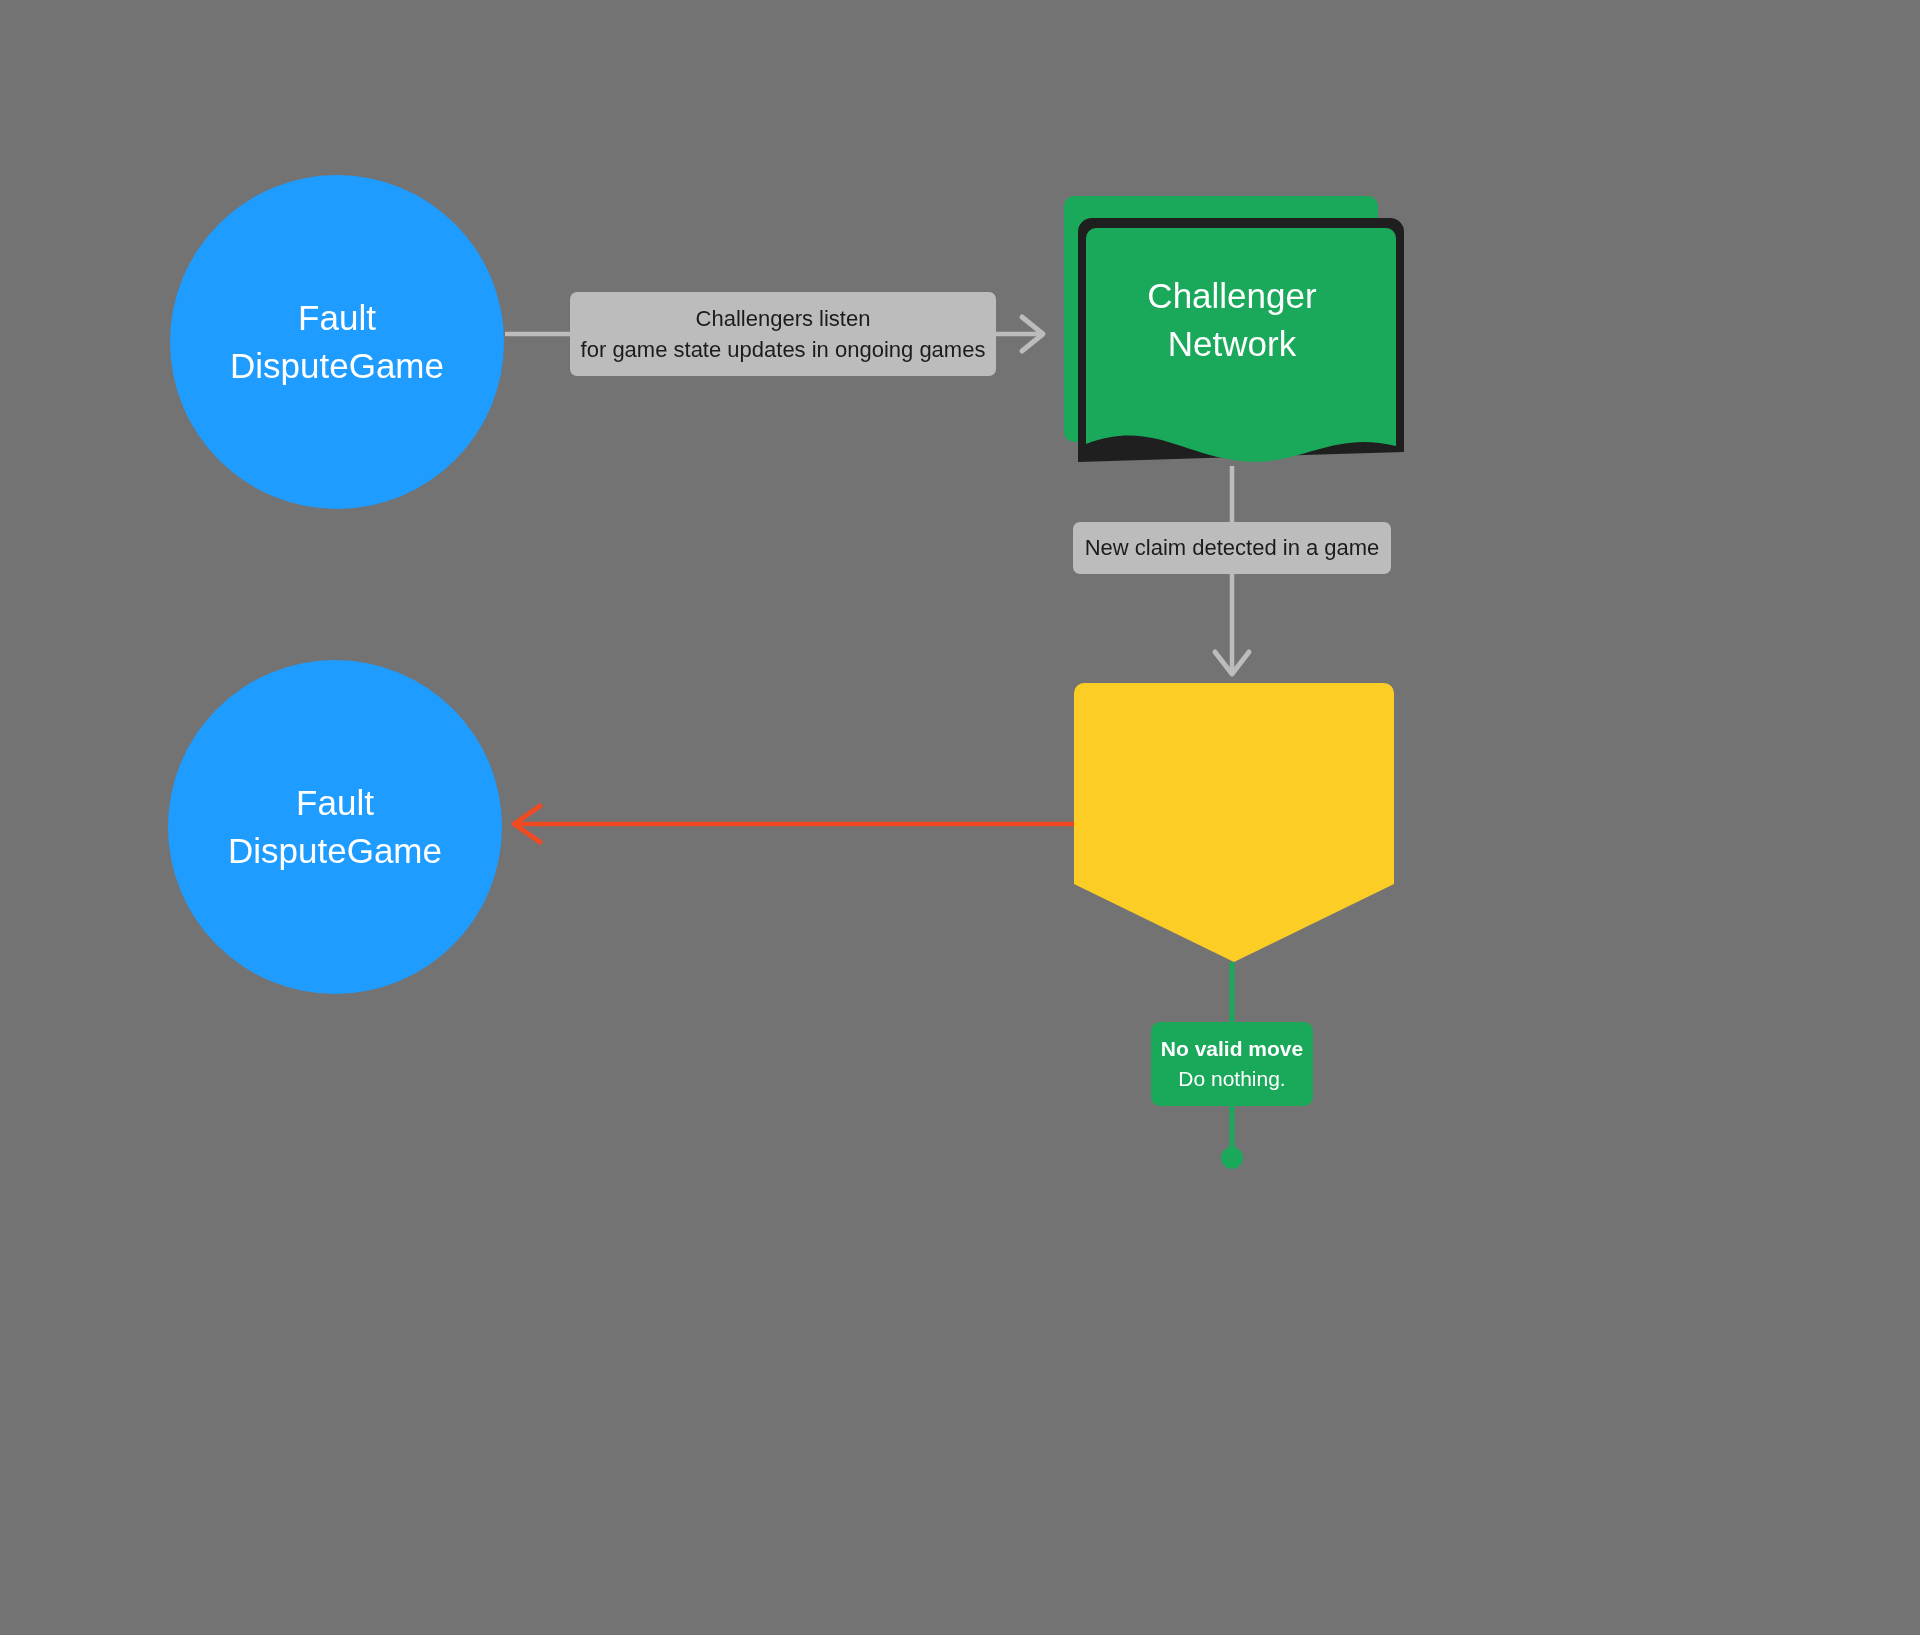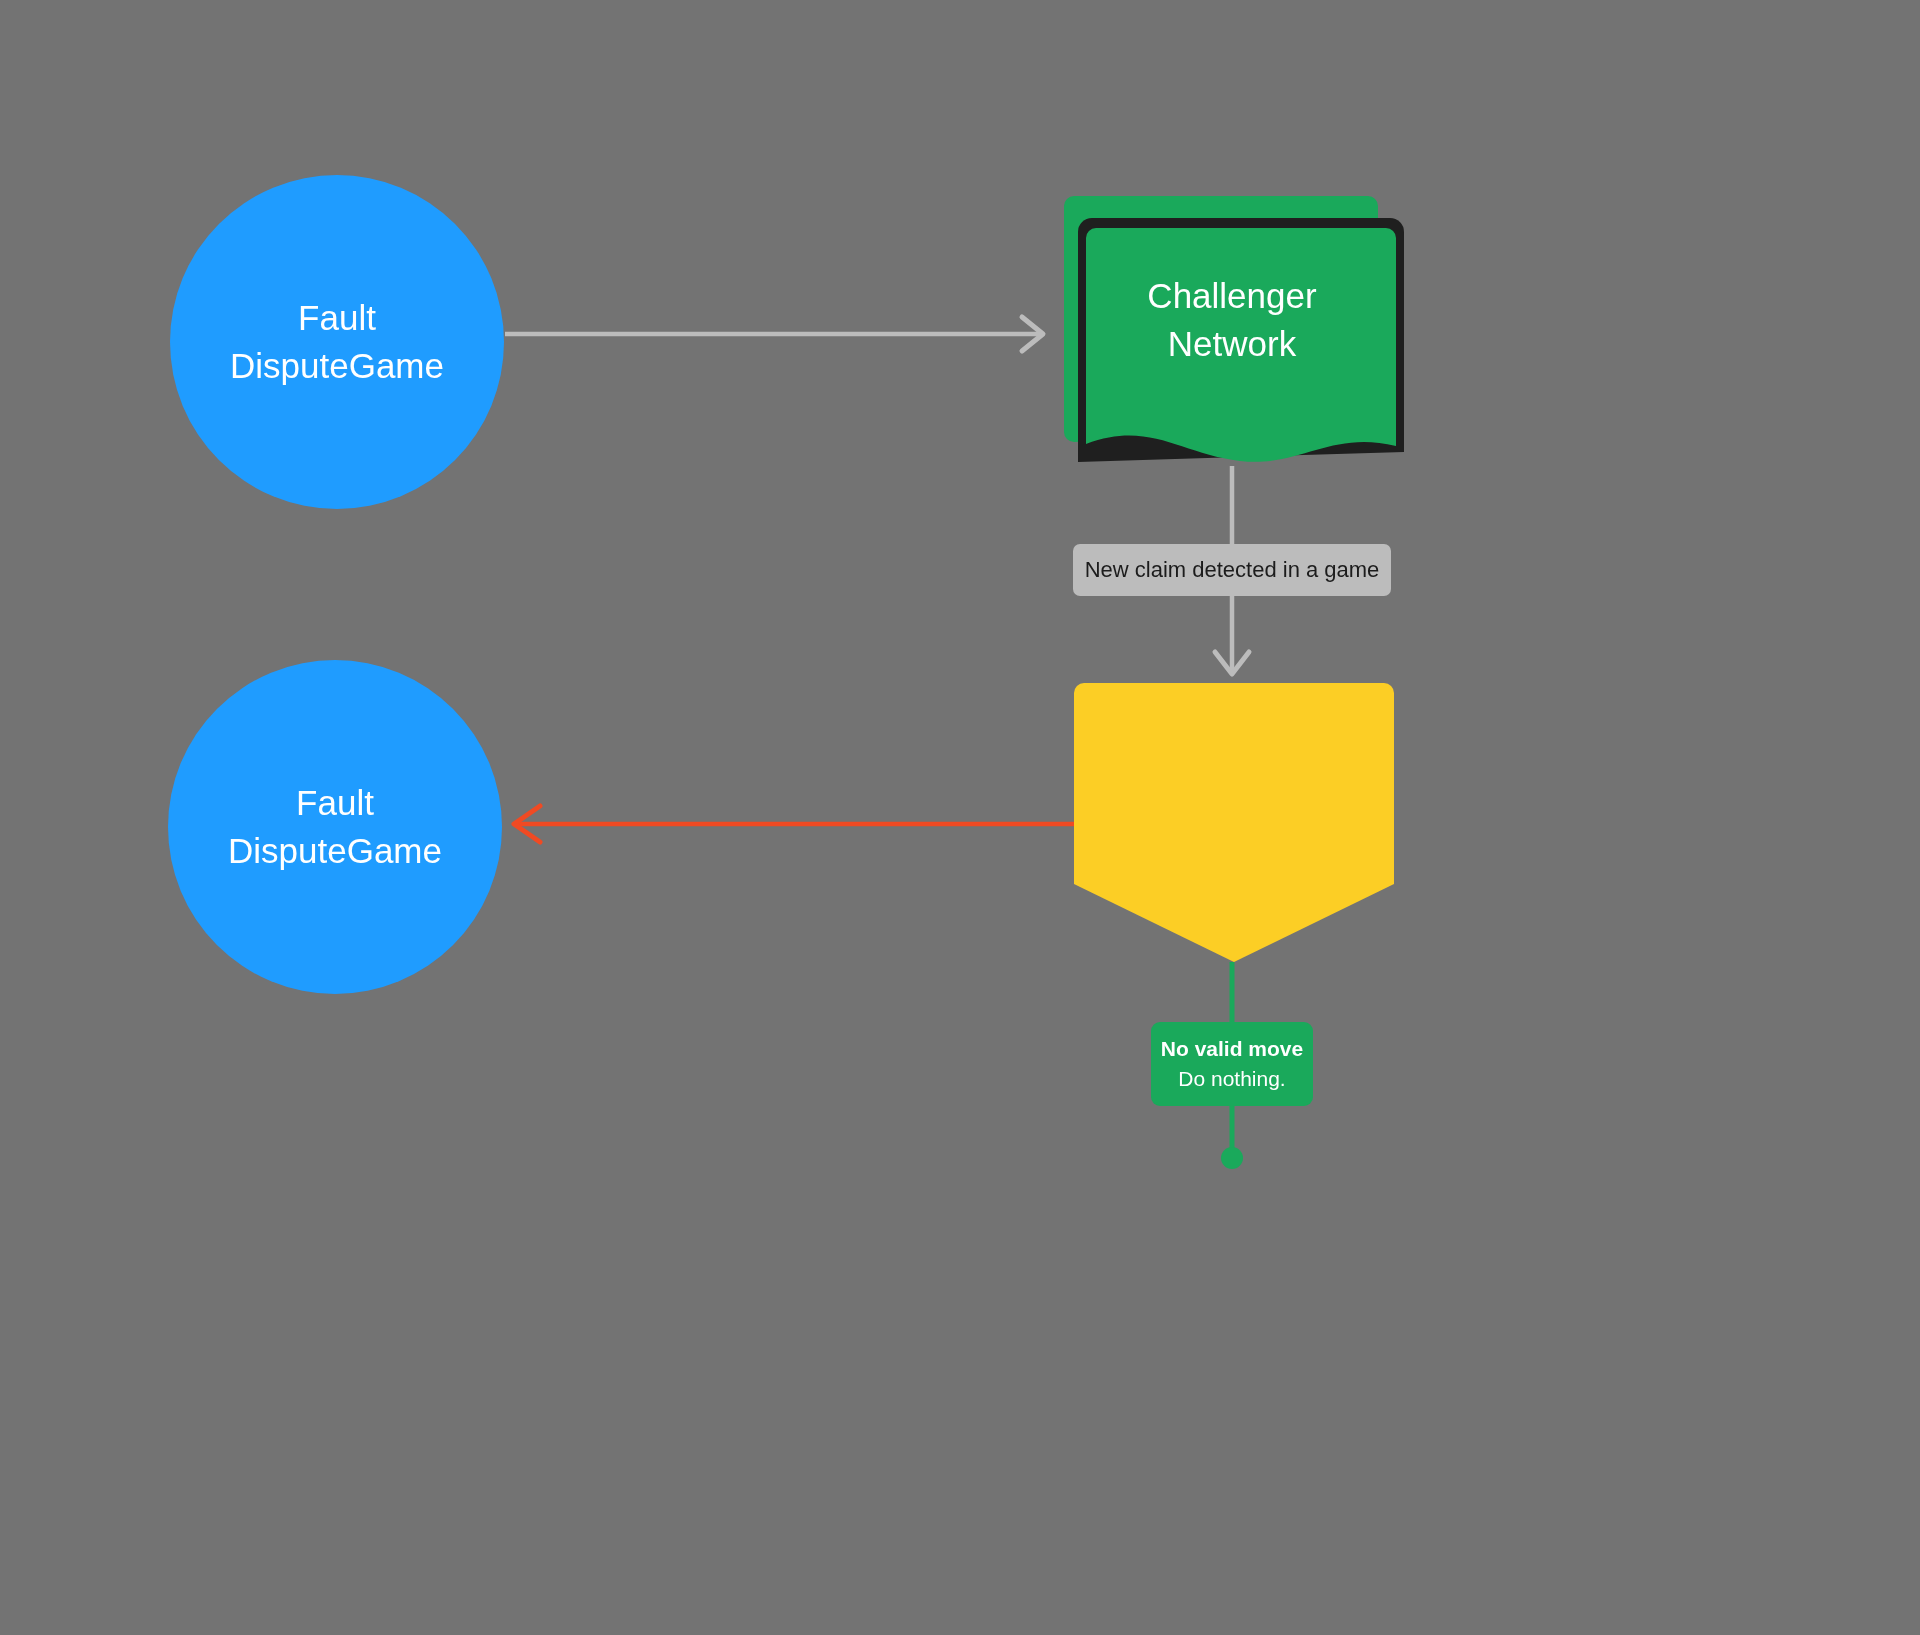--- a/index.html
+++ b/index.html
@@ -117,21 +117,21 @@
   }
   #label-listen {
     left: 570px;
     top: 292px;
     width: 426px;
     height: 84px;
     padding: 0 14px;
   }
   #label-newclaim {
     left: 1073px;
-    top: 544px;
+    top: 522px;
     width: 318px;
     height: 52px;
     padding: 0 14px;
   }
   #label-validmove {
     left: 598px;
     top: 745px;
     width: 384px;
     height: 149px;
     background: #f04a23;
@@ -242,20 +242,24 @@
   </div>
 
 
   <div class="node circle-node" id="fdg-bottom">
     <div>
       <span class="nl">Fault</span>
       <span class="nl">DisputeGame</span>
     </div>
   </div>
 
+  <div class="edge-label label-gray" id="label-listen">
+    <span class="lbl-line">Challengers listen</span>
+    <span class="lbl-line">for game state updates in ongoing games</span>
+  </div>
 
   <div class="edge-label label-gray" id="label-newclaim">
     <span class="lbl-line">New claim detected in a game</span>
   </div>
 
 
   <div class="edge-label" id="label-novalidmove">
     <span class="lbl-line lbl-strong">No valid move</span>
     <span class="lbl-line">Do nothing.</span>
   </div>

